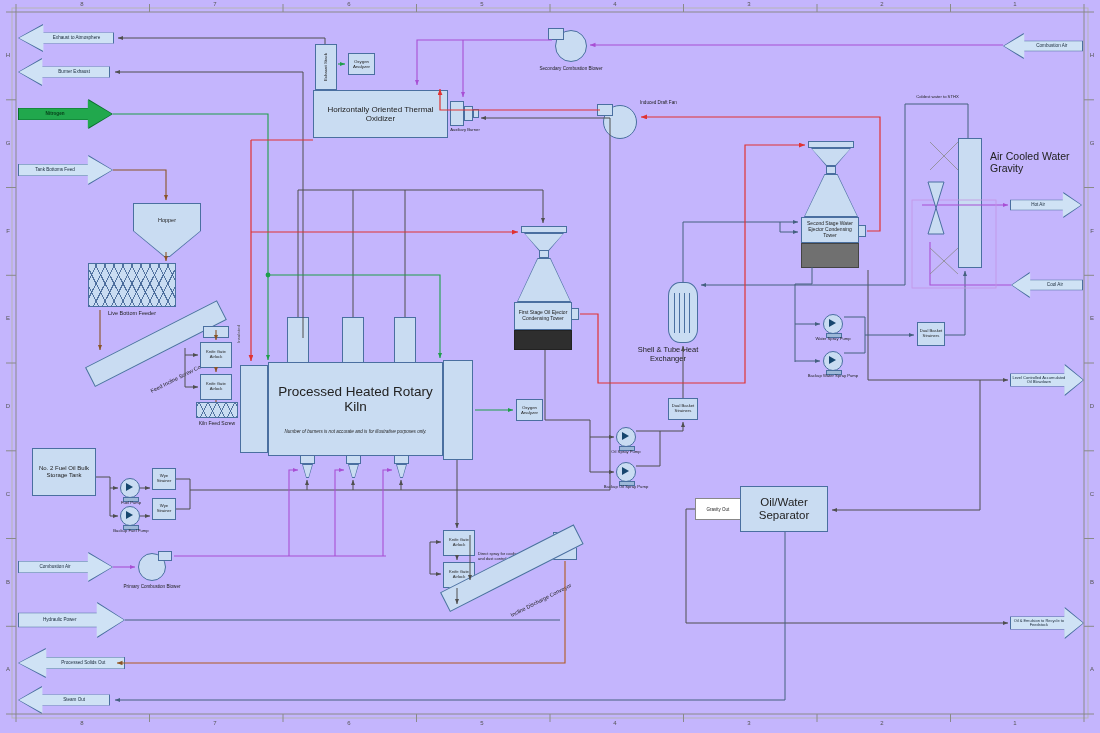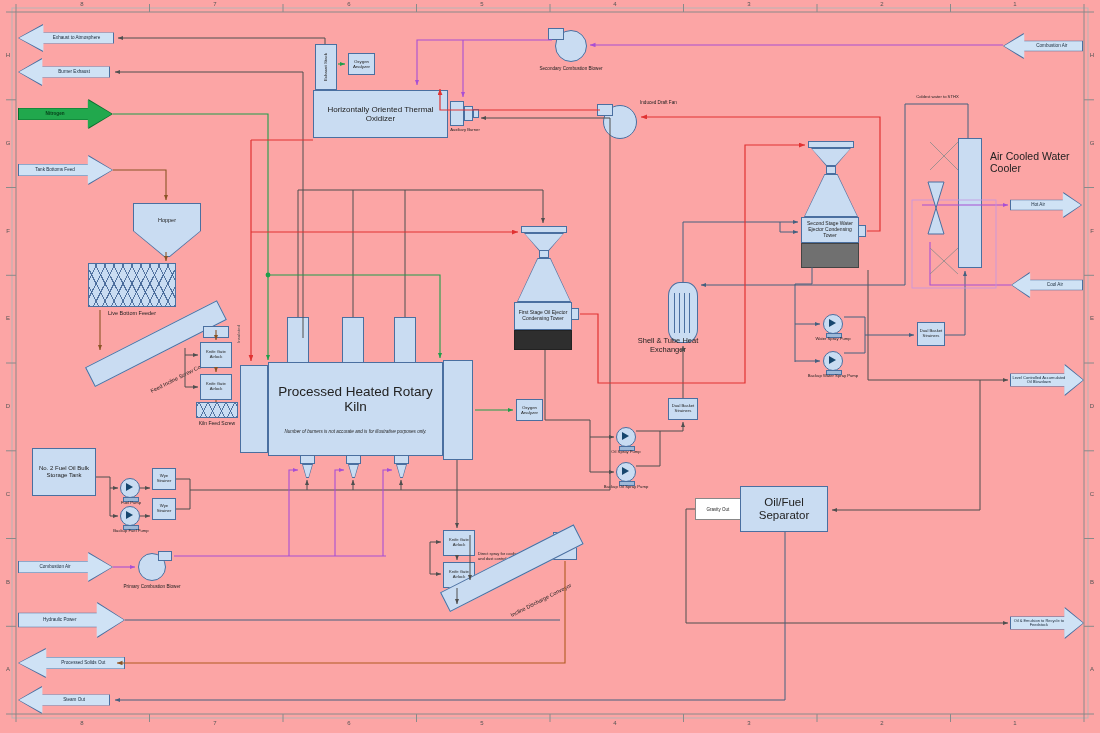--- a/index.html
+++ b/index.html
@@ -1,16 +1,16 @@
 <!DOCTYPE html>
 <html><head>
 <meta charset="utf-8">
 <style>
   html,body{margin:0;padding:0;background:#fff;}
-  #sheet{position:relative;width:1100px;height:733px;background:#fca5a5;overflow:hidden;
+  #sheet{position:relative;width:1100px;height:733px;background:#c4b5fd;overflow:hidden;
          font-family:"Liberation Sans", sans-serif;color:#222;}
   .abs{position:absolute;}
   
   .gridnum{position:absolute;font-size:6px;color:#555;width:20px;text-align:center;}
   
   .eq{position:absolute;background:#c9dcf2;border:1px solid #4a6fa0;box-sizing:border-box;
       display:flex;align-items:center;justify-content:center;text-align:center;line-height:1.15;}
   .lbl{position:absolute;text-align:center;line-height:1.15;color:#222;}
   .lattice{background-image:
       repeating-linear-gradient(63deg, rgba(60,95,145,.85) 0 1px, transparent 1px 8px),
@@ -256,47 +256,47 @@
     </div>
   <div class="eq" style="left:801px;top:217px;width:58px;height:26px;font-size:5px">
     <span>Second Stage Water Ejector Condensing Tower</span>
     </div>
   <div class="abs" style="left:801px;top:243px;width:58px;height:25px;background:#707070;border:1px solid #444;box-sizing:border-box"></div>
   <div class="eq" style="left:858px;top:225px;width:8px;height:12px"></div>
 
   <div class="eq" style="left:668px;top:282px;width:30px;height:61px;border-radius:12px/14px">
     <div style="width:18px;height:40px;background-image:repeating-linear-gradient(90deg,#4a6fa0 0 1px,transparent 1px 5px)"></div>
     </div>
-  <div class="lbl" style="left:622px;top:337px;width:92px;font-size:7.5px">Shell &amp; Tube Heat Exchanger</div>
+  <div class="lbl" style="left:622px;top:346px;width:92px;font-size:7.5px">Shell &amp; Tube Heat Exchanger</div>
   <div class="eq" style="left:668px;top:398px;width:30px;height:22px;font-size:4.2px">
     <span>Dual Basket Strainers</span>
     </div>
 
   <div class="eq" style="left:958px;top:138px;width:24px;height:130px"></div>
-  <div class="lbl" style="left:990px;top:150px;width:100px;font-size:10.5px;text-align:left">Air Cooled Water Cooler</div>
+  <div class="lbl" style="left:990px;top:150px;width:100px;font-size:10.5px;text-align:left">Air Cooled Water Gravity</div>
   <div class="lbl" style="left:900px;top:95px;width:75px;font-size:4.2px">Coldest water to STHX</div>
 
   <div class="pump" style="left:823px;top:314px"></div>
   <div class="lbl" style="left:808px;top:337px;width:50px;font-size:4.2px">Water Spray Pump</div>
   <div class="pump" style="left:823px;top:351px"></div>
   <div class="lbl" style="left:804px;top:374px;width:58px;font-size:4.2px">Backup Water Spray Pump</div>
   <div class="eq" style="left:917px;top:322px;width:28px;height:24px;font-size:4.2px">
     <span>Dual Basket Strainers</span>
     </div>
 
   <div class="pump" style="left:616px;top:427px"></div>
   <div class="lbl" style="left:604px;top:450px;width:44px;font-size:4.2px">Oil Spray Pump</div>
   <div class="pump" style="left:616px;top:462px"></div>
   <div class="lbl" style="left:600px;top:485px;width:52px;font-size:4.2px">Backup Oil Spray Pump</div>
 
   <div class="abs" style="left:695px;top:498px;width:46px;height:22px;border:1px solid #888;background:#fff;display:flex;align-items:center;justify-content:center;font-size:4.5px;box-sizing:border-box">
     <span>Gravity Out</span>
     </div>
   <div class="eq" style="left:740px;top:486px;width:88px;height:46px;font-size:11.5px">
-    <span style="width:70px">Oil/Fuel Separator</span>
+    <span style="width:70px">Oil/Water Separator</span>
     </div>
 
   <div class="eq" style="left:32px;top:448px;width:64px;height:48px;font-size:6px">
     <span style="width:52px">No. 2 Fuel Oil Bulk Storage Tank</span>
     </div>
   <div class="pump" style="left:120px;top:478px"></div>
   <div class="lbl" style="left:112px;top:501px;width:38px;font-size:4.2px">Fuel Pump</div>
   <div class="pump" style="left:120px;top:506px"></div>
   <div class="lbl" style="left:108px;top:529px;width:46px;font-size:4.2px">Backup Fuel Pump</div>
   <div class="eq" style="left:152px;top:468px;width:24px;height:22px;font-size:4.2px">

